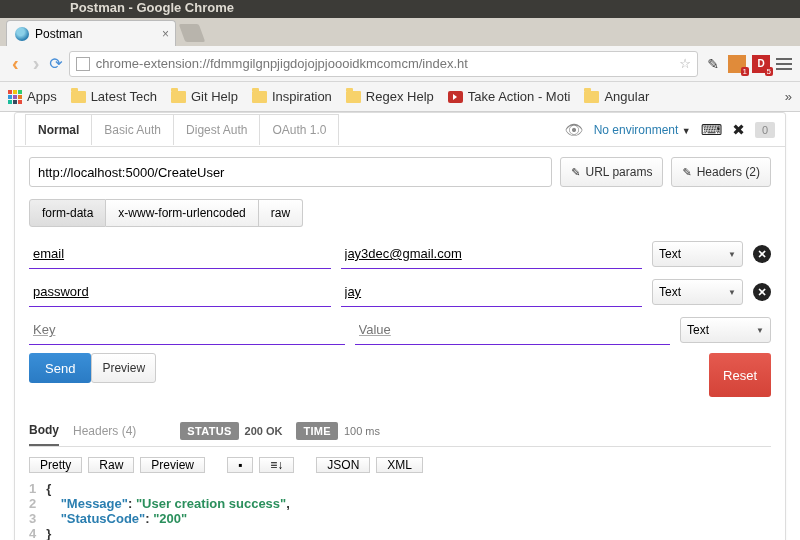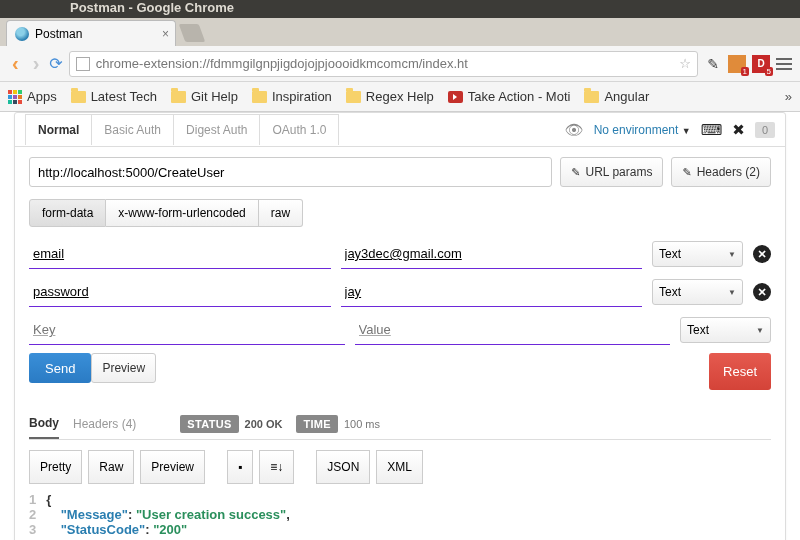--- a/index.html
+++ b/index.html
@@ -82,34 +82,34 @@
 .field.placeholder { color: #aaa; }
 .kw { width: 240px; }
 .vw { width: 280px; }
 .seltype { width: 91px; height: 26px; border: 1px solid #ccc; border-radius: 3px; font-size: 12px; padding-left: 6px; background: linear-gradient(#fff,#eee); display:flex; align-items:center; position:relative; }
 .seltype::after { content:"▼"; position:absolute; right:6px; font-size:8px; color:#555; }
 .delrow { width: 18px; height: 18px; border-radius: 50%; background: #222; color: #fff; display:flex; align-items:center; justify-content:center; font-size: 11px; font-weight: bold; }
 
 
 .actions { display: flex; gap: 0; }
 .primary-btn { height: 30px; padding: 0 16px; border: none; border-radius: 3px; background: linear-gradient(#3a8fd8,#2a7bc4); color: #fff; font-size: 13px; cursor:pointer; }
-.danger-btn { height: 37px; padding: 0 14px; border: none; border-radius: 3px; background: linear-gradient(#e55a4f,#d44338); color: #fff; font-size: 13px; cursor:pointer; margin-left:auto; }
+.danger-btn { height: 44px; padding: 0 14px; border: none; border-radius: 3px; background: linear-gradient(#e55a4f,#d44338); color: #fff; font-size: 13px; cursor:pointer; margin-left:auto; }
 
 
 .resp-tabs { display: flex; align-items: center; gap: 14px; margin-top: 18px; border-bottom: 1px solid #ddd; height: 32px; }
 .resp-tab { font-size: 12px; padding: 7px 0; cursor:pointer; }
 .resp-tab.active { font-weight: bold; border-bottom: 2px solid #666; color:#333; }
 .resp-tab:not(.active){ color:#999; }
 .status-pill { display: flex; align-items: center; gap: 6px; font-size: 11px; }
 .pill { background: #888; color: #fff; padding: 3px 7px; border-radius: 2px; font-weight: bold; letter-spacing: 0.3px; }
 .pill-val { color: #555; font-weight: bold; }
 .pill-muted { color: #777; }
 
 .resp-ctrl { display: flex; gap: 6px; margin-top: 10px; align-items:center; }
-.cbtn { border: 1px solid #ccc; border-radius: 0; background: linear-gradient(#fff,#f0f0f0); font-size: 12px; padding: 9px 10px; cursor:pointer; }
+.cbtn { border: 1px solid #ccc; border-radius: 0; background: linear-gradient(#fff,#f0f0f0); font-size: 12px; padding: 0 10px; cursor:pointer; }
 .gap { width: 10px; }
 
 
 .code { font-family: "Courier New", monospace; font-size: 13px; margin-top: 8px; display:flex; font-weight:bold; }
 .gutter { color: #bbb; text-align: right; padding-right: 10px; user-select:none; }
 .codebody { white-space: pre; }
 .key { color: #2a7eb0; }
 .str { color: #2a8f5c; }
 .brace { color: #333; }
 

